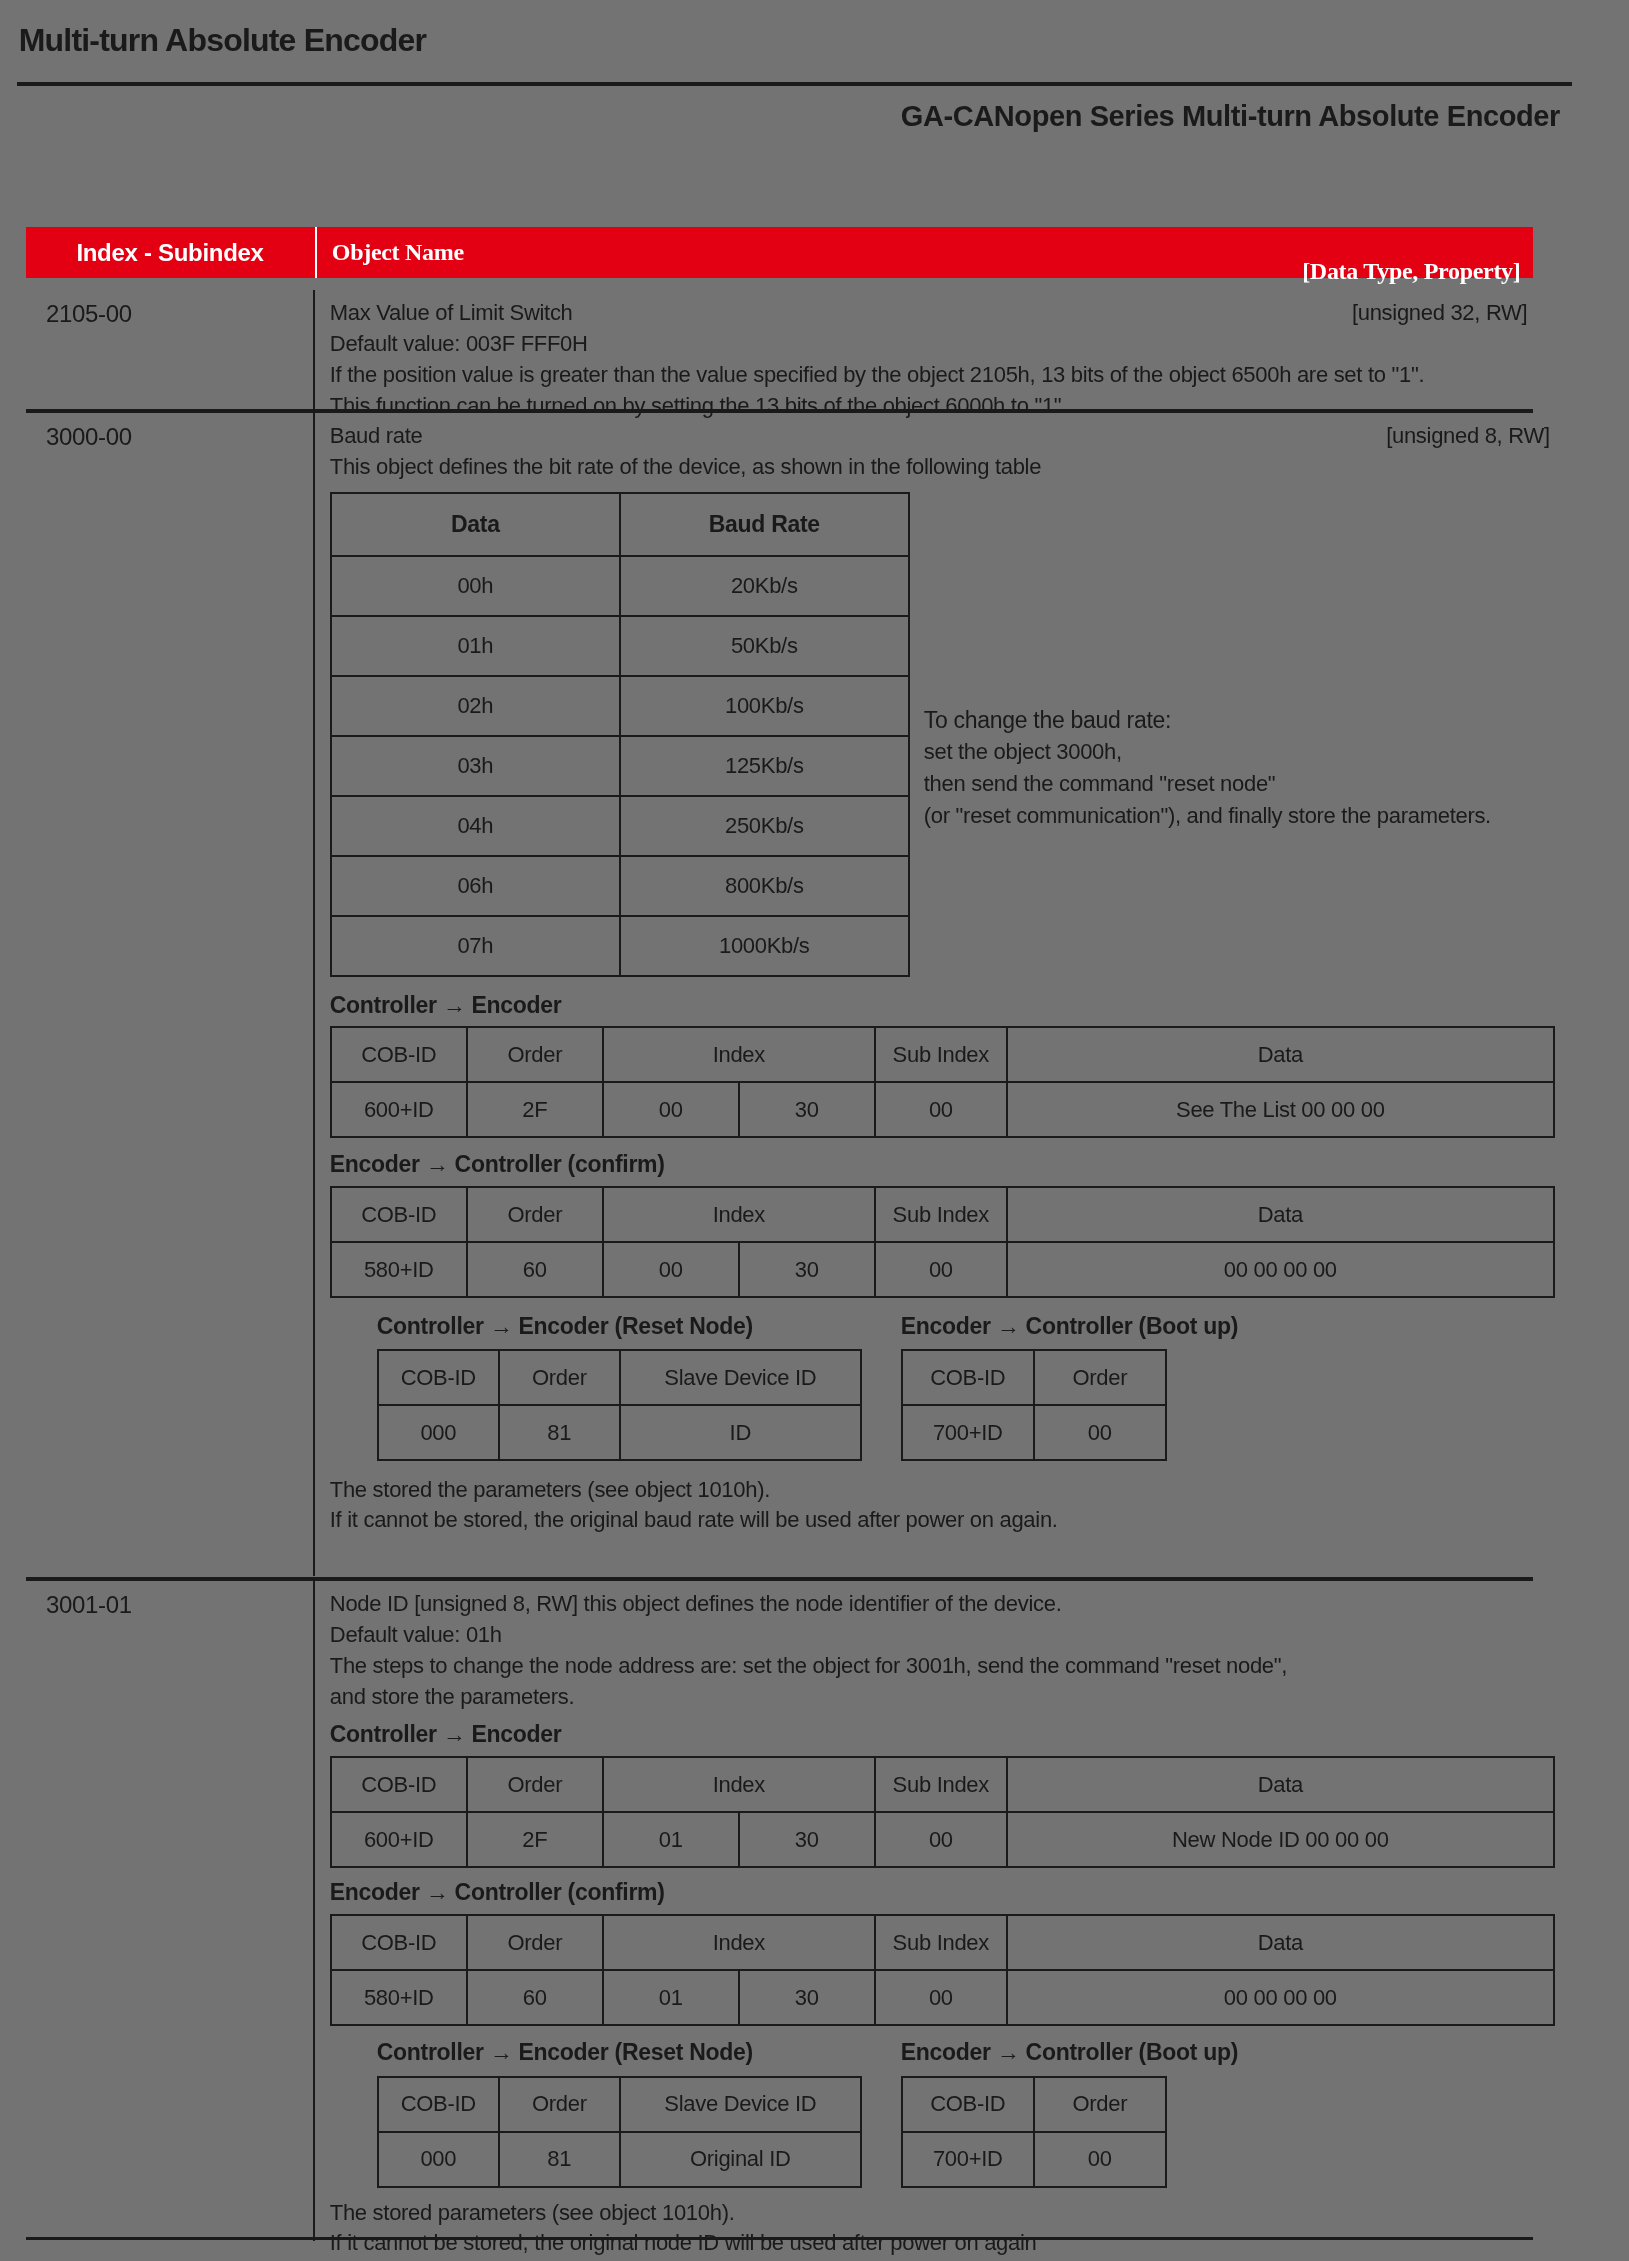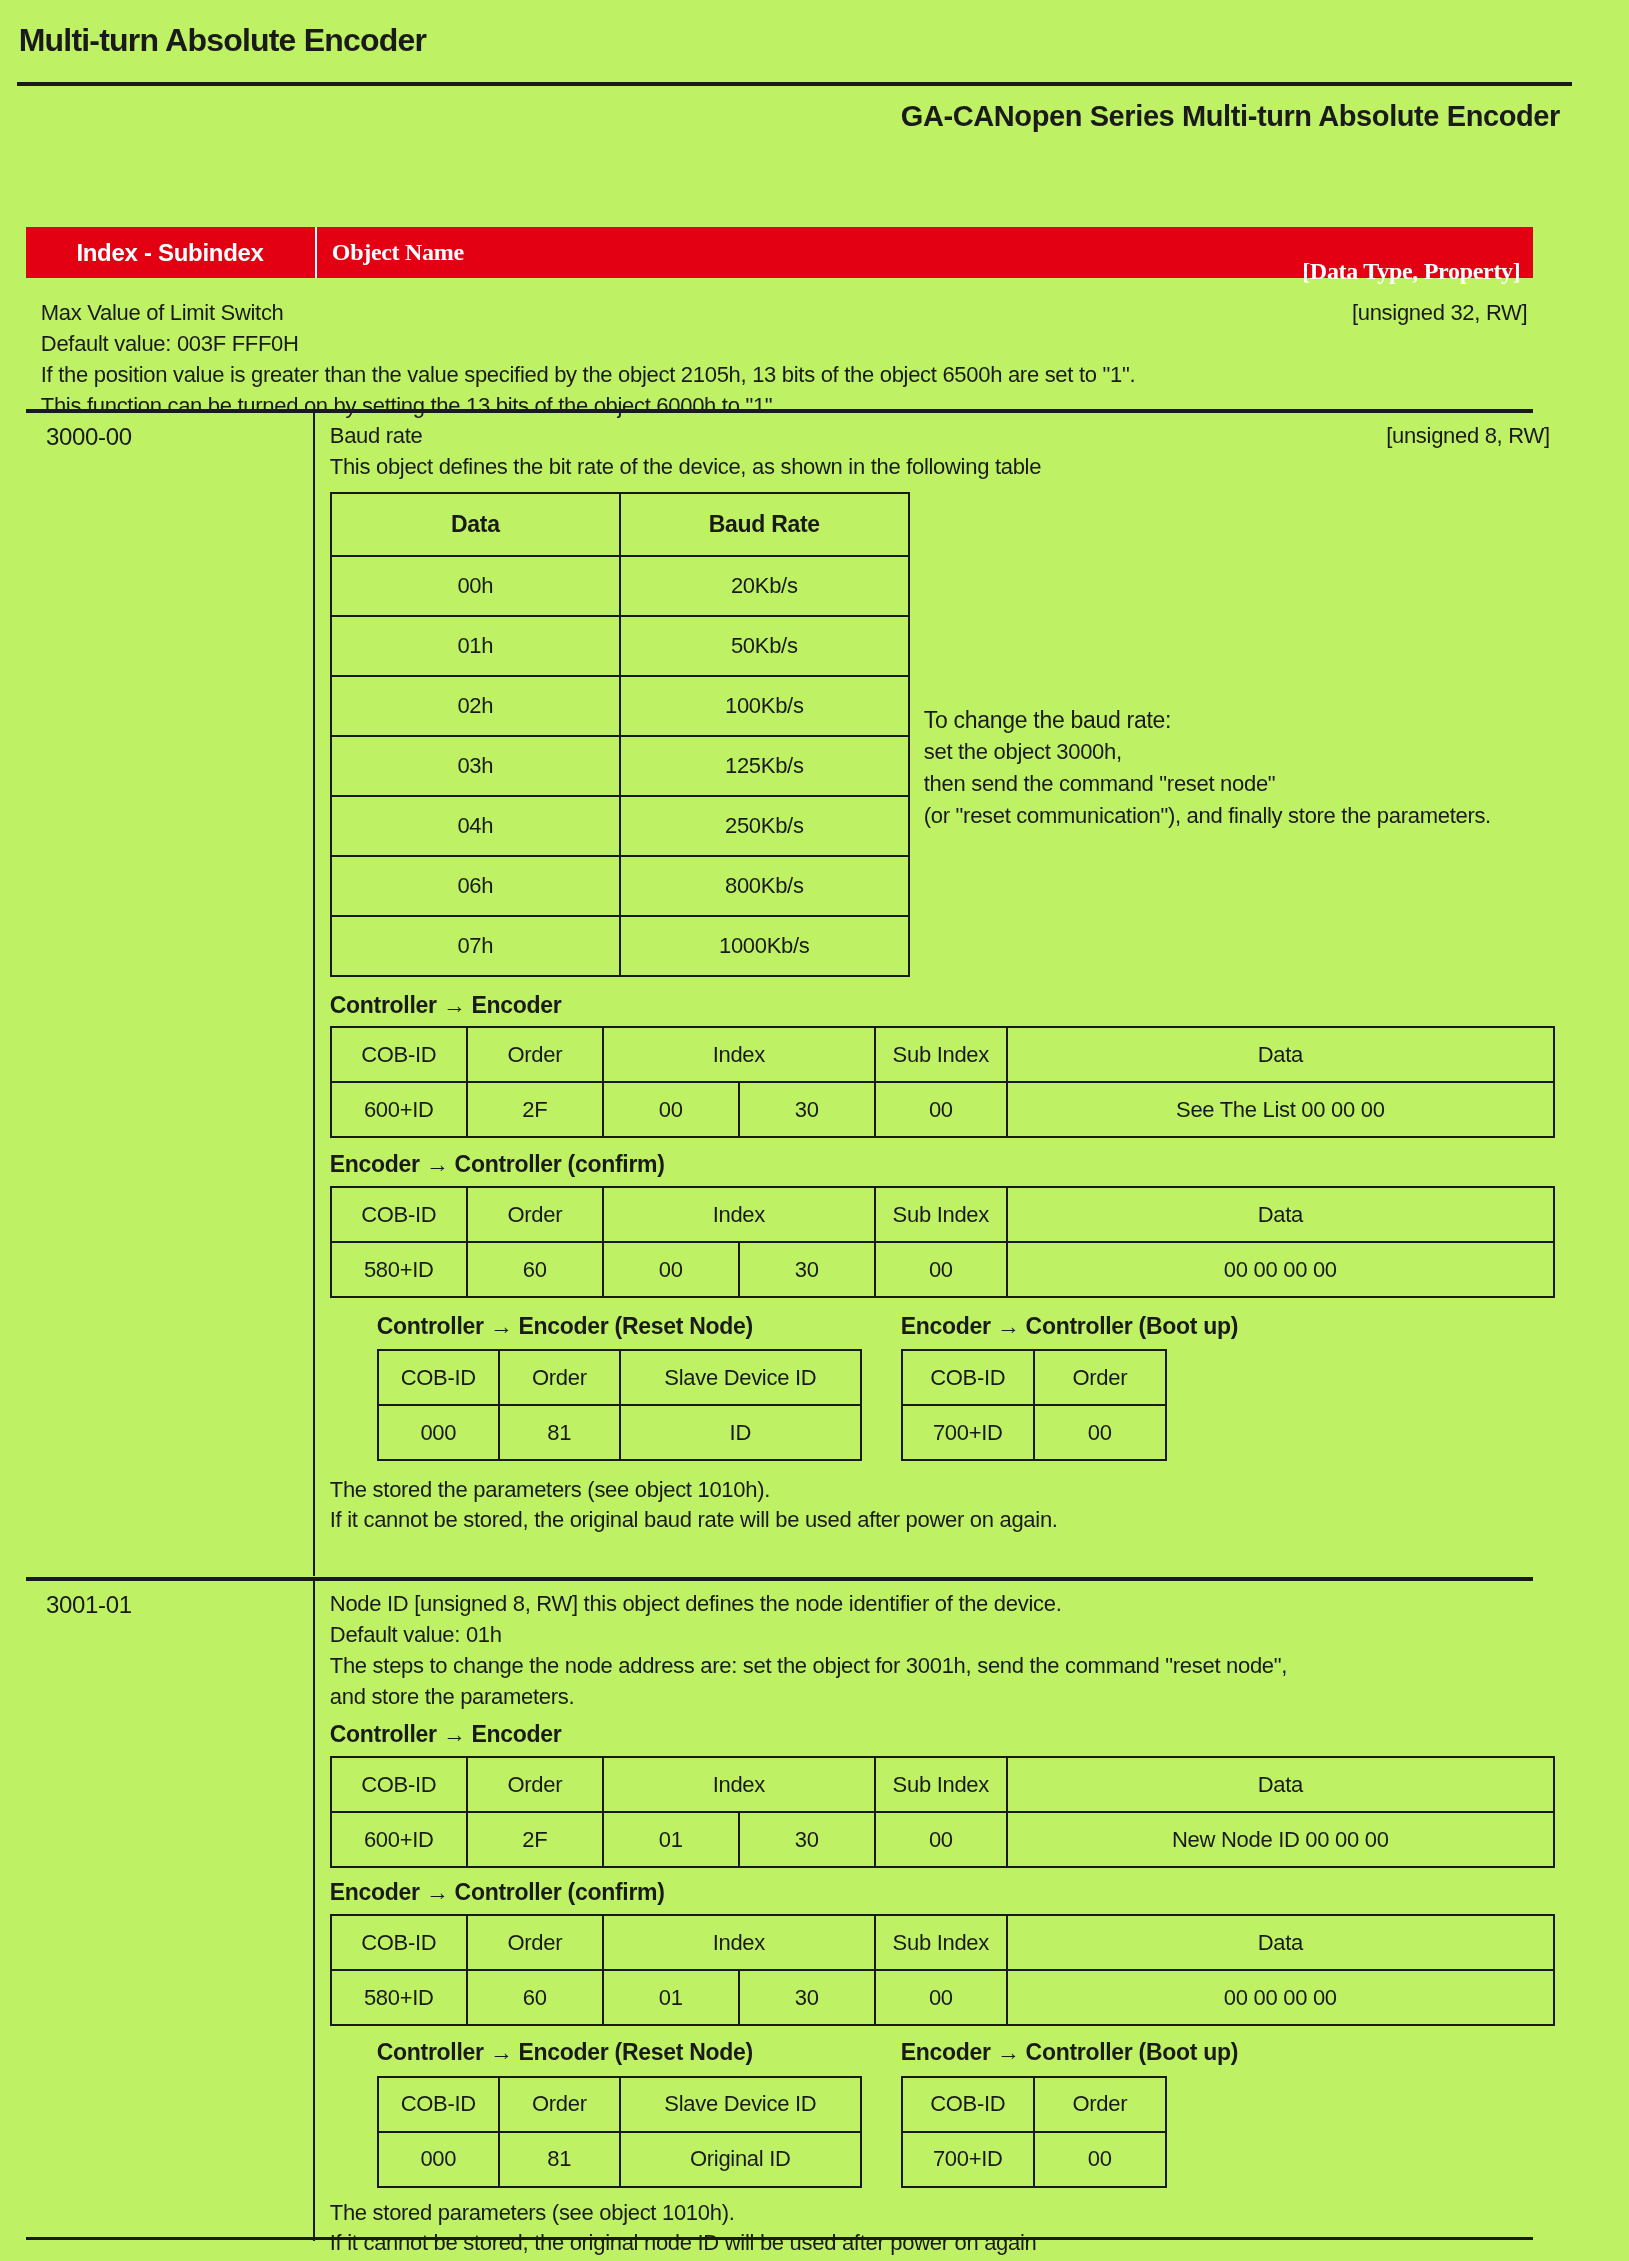--- a/index.html
+++ b/index.html
@@ -1,20 +1,20 @@
 <!DOCTYPE html>
 <html style="--header-red: #e30012;font-size:13.6px"><head>
 <meta charset="utf-8">
 <style>
   html, body { margin: 0; padding: 0; background: #ffffff; }
   .page {
     position: relative;
     width: 1630px;
     height: 2261px;
-    background: #bef264;
+    background: #737373;
     overflow: hidden;
     font-family: "Liberation Sans", "DejaVu Sans", sans-serif;
     color: #1a1a1a;
     letter-spacing: -0.3px;
   }
 
   
   .doc-title {
     position: absolute; left: 18.7px; top: 22px;
     font-size: 32px; font-weight: bold; letter-spacing: -0.8px;
@@ -115,20 +115,21 @@
 
     <div class="ohead">
       <div class="ohead-left">Index - Subindex</div>
       <div class="ohead-right">
         <span>Object Name</span>
         <span class="dtype">[Data Type, Property]</span>
       </div>
     </div>
 
     <div class="orow row-1">
+      <div class="cell-index">2105-00</div>
       <div class="cell-body">
         <div class="nameline">
           <span>Max Value of Limit Switch</span>
           <span>[unsigned 32, RW]</span>
         </div>
         <div class="bodyline">Default value: 003F FFF0H</div>
         <div class="bodyline nowrap">If the position value is greater than the value specified by the object 2105h, 13 bits of the object 6500h are set to "1".</div>
         <div class="bodyline">This function can be turned on by setting the 13 bits of the object 6000h to "1".</div>
       </div>
     </div>

